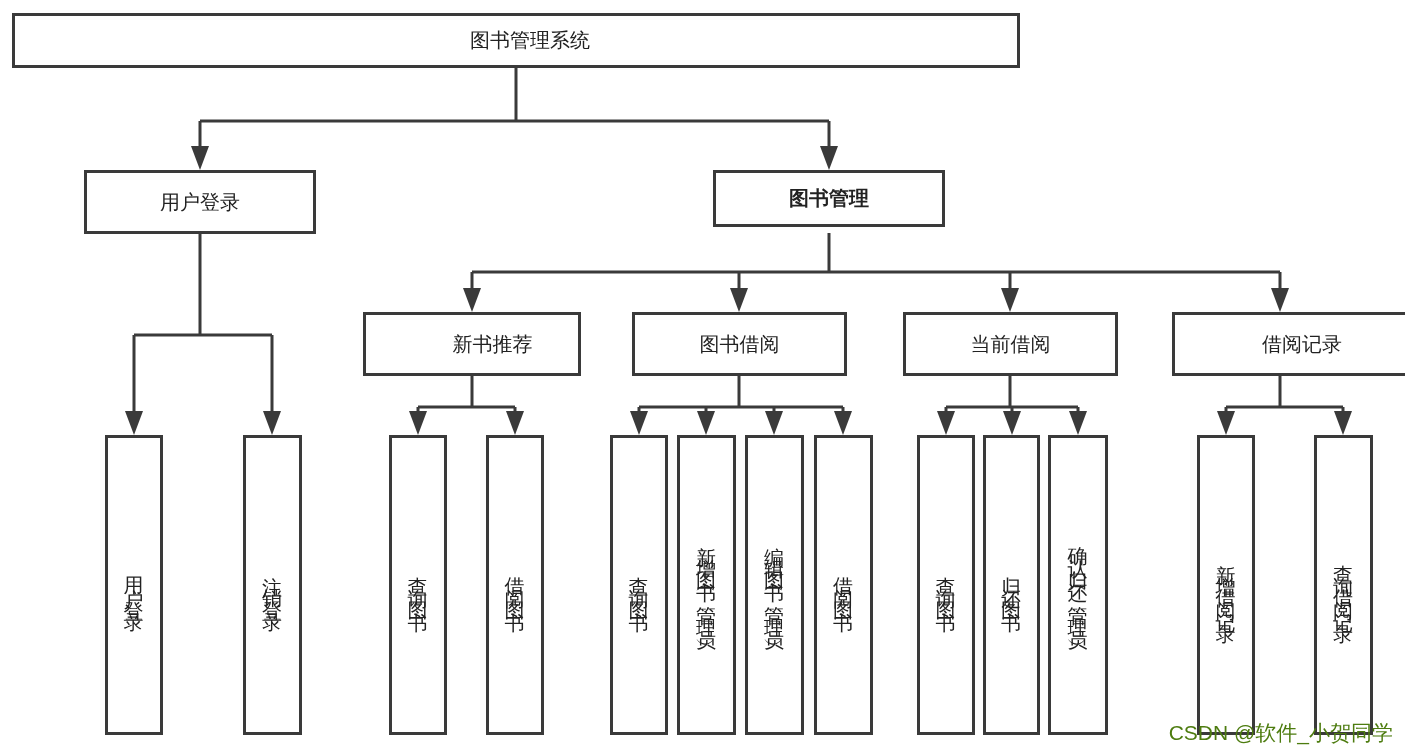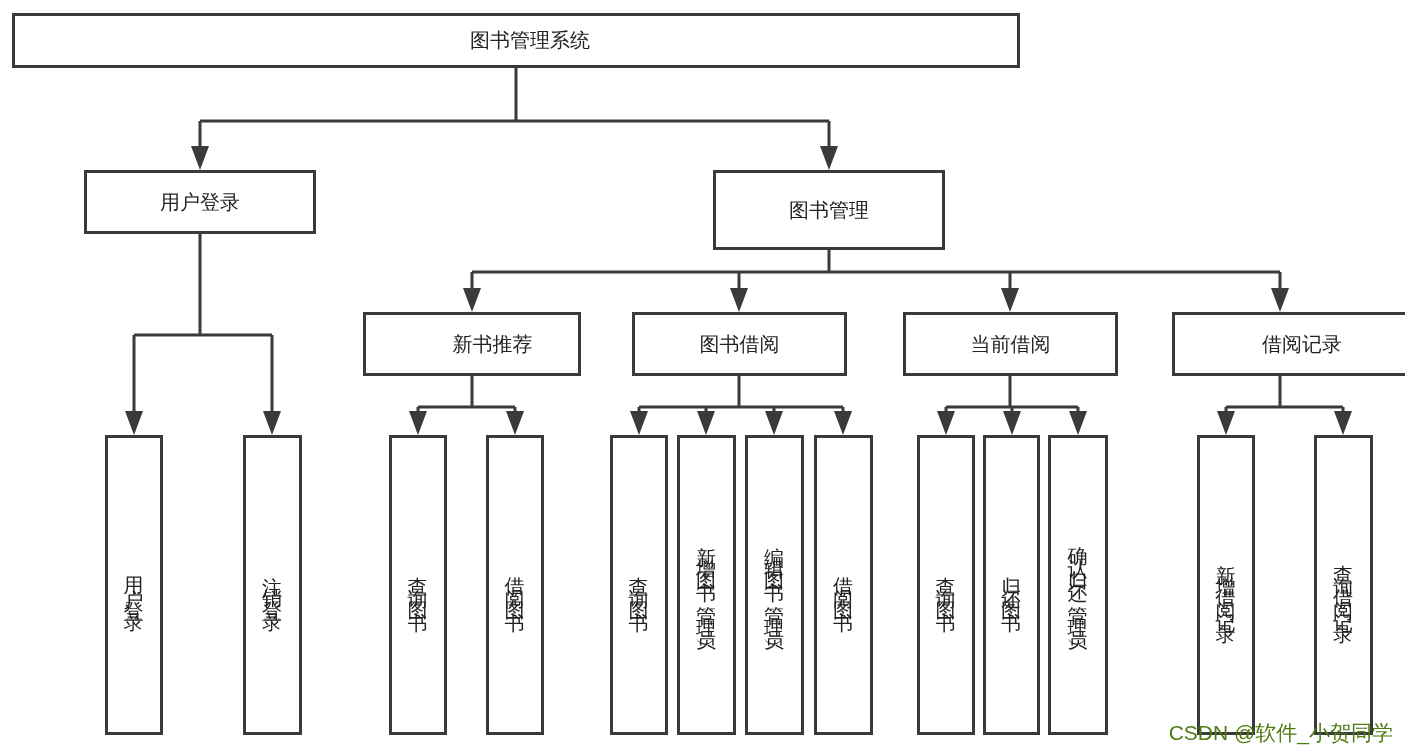--- a/index.html
+++ b/index.html
@@ -100,21 +100,21 @@
       <polygon points="1078,435 1069,411 1087,411"></polygon>
 
       <polygon points="1226,435 1217,411 1235,411"></polygon>
       <polygon points="1343,435 1334,411 1352,411"></polygon>
     </g>
   </svg>
 
   <div class="node" style="left:12px; top:13px; width:1008px; height:55px;padding-left:28px;">图书管理系统</div>
 
   <div class="node" style="left:84px; top:170px; width:232px; height:64px;">用户登录</div>
-  <div class="node" style="left:713px; top:170px; width:232px; height:80px;">图书管理</div>
+  <div class="node" style="left:713px; top:170px; width:232px; height:57px;font-weight:bold;">图书管理</div>
 
   <div class="node" style="left:363px; top:312px; width:218px; height:64px;padding-left:41px;">新书推荐</div>
   <div class="node" style="left:632px; top:312px; width:215px; height:64px;">图书借阅</div>
   <div class="node" style="left:903px; top:312px; width:215px; height:64px;">当前借阅</div>
   <div class="node" style="left:1172px; top:312px; width:260px; height:64px;">借阅记录</div>
 
   <div class="node vnode" style="left:105px; top:435px; width:58px; height:300px;">用户登录</div>
   <div class="node vnode" style="left:243px; top:435px; width:59px; height:300px;">注销登录</div>
 
   <div class="node vnode" style="left:389px; top:435px; width:58px; height:300px;">查询图书</div>

